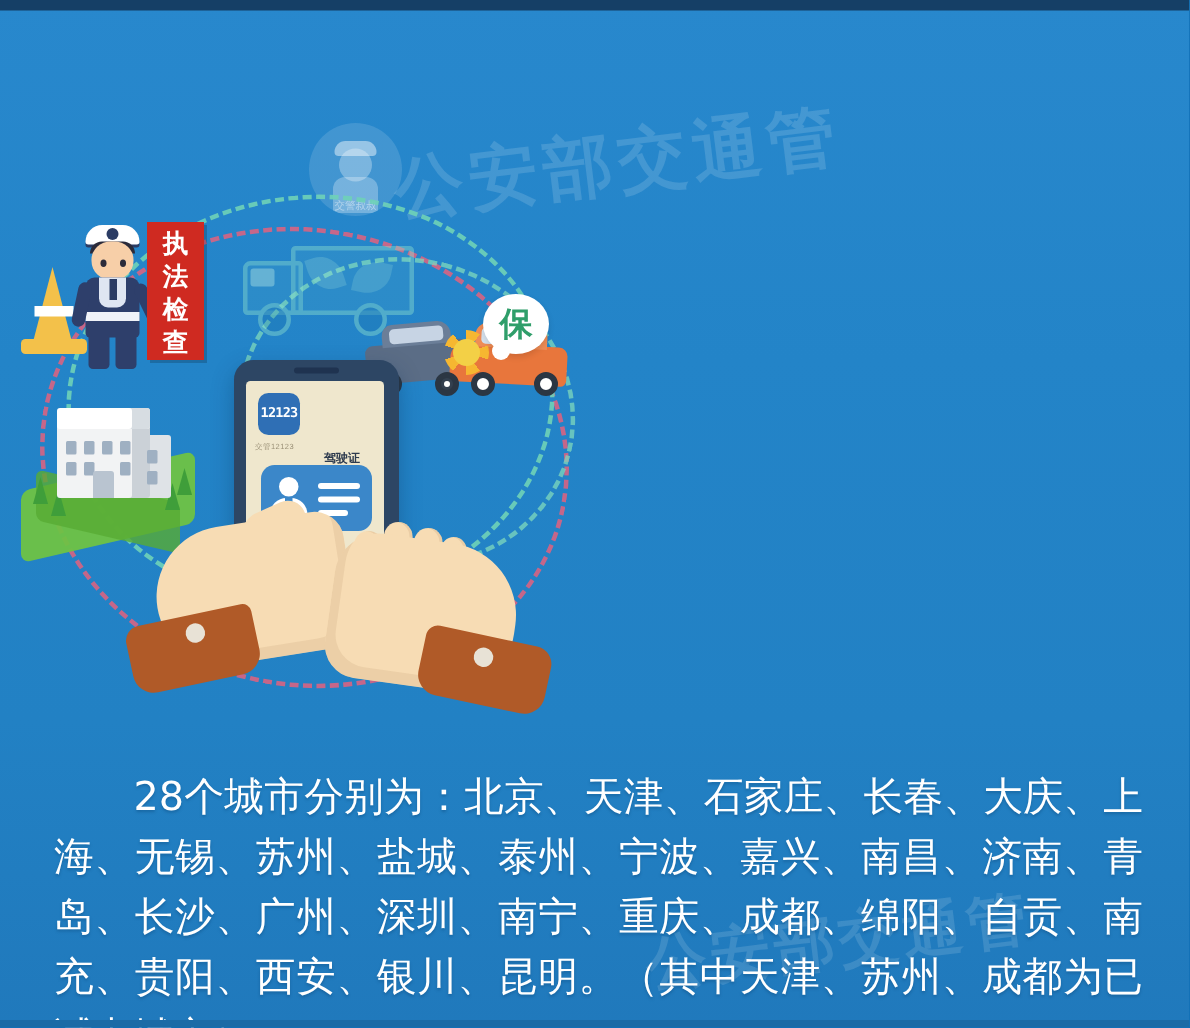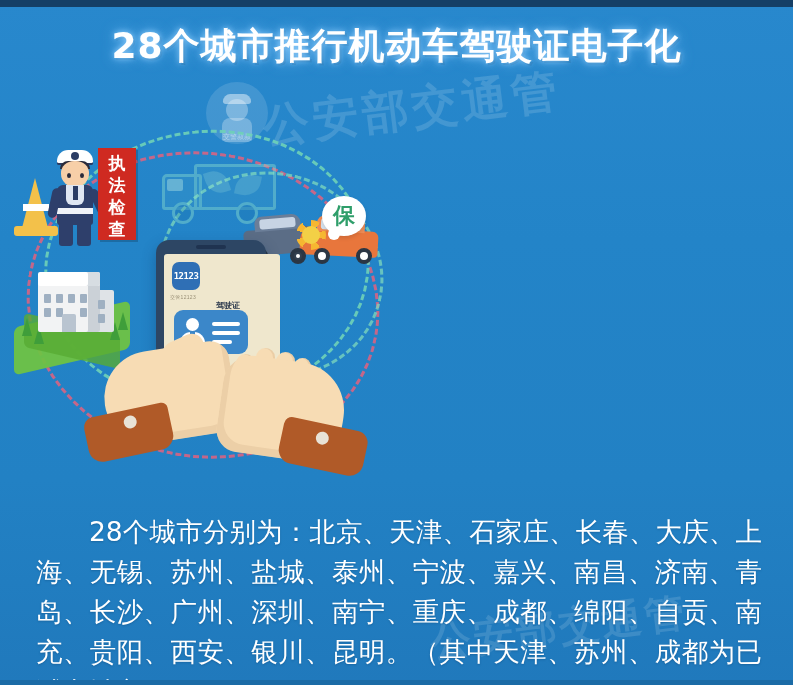--- a/index.html
+++ b/index.html
@@ -376,21 +376,21 @@
     border-bottom:18px solid #3f9e3a;
   }
 
   
   .phone{
     position:absolute;left:148px;top:128px;width:110px;height:168px;
     background:#2d4664;border-radius:13px;
     box-shadow:0 6px 14px rgba(8,50,90,.35);
   }
   .phone .screen{
-    position:absolute;left:8px;top:14px;width:116px;height:130px;
+    position:absolute;left:8px;top:14px;width:92px;height:130px;
     background:#efe7cd;border-radius:3px;overflow:hidden;
   }
   .phone .notch{
     position:absolute;left:40px;top:5px;width:30px;height:4px;background:#1f3350;border-radius:3px;
   }
   .phone .home{
     position:absolute;left:45px;top:148px;width:20px;height:14px;
     background:#ffffff;border-radius:50%;
   }
   .app-icon{
@@ -476,23 +476,20 @@
     position:absolute;left:34px;top:8px;width:13px;height:13px;background:#e8e2d6;border-radius:50%;
   }
 </style>
 </head>
 <body>
 
 <div id="poster">
 
   <div class="edge-top"></div>
 
-  <div class="title-wrap">
-    <div class="title">28个城市推行机动车驾驶证电子化</div>
-  </div>
 
   <div class="wm wm-top">公安部交通管</div>
   <div class="wm wm-bot">公安部交通管</div>
   <div class="wm-badge">
     <div class="cop-cap"></div>
     <div class="cop-head"></div>
     <div class="cop-body"></div>
     <div class="cop-txt">交警叔叔</div>
   </div>
 

